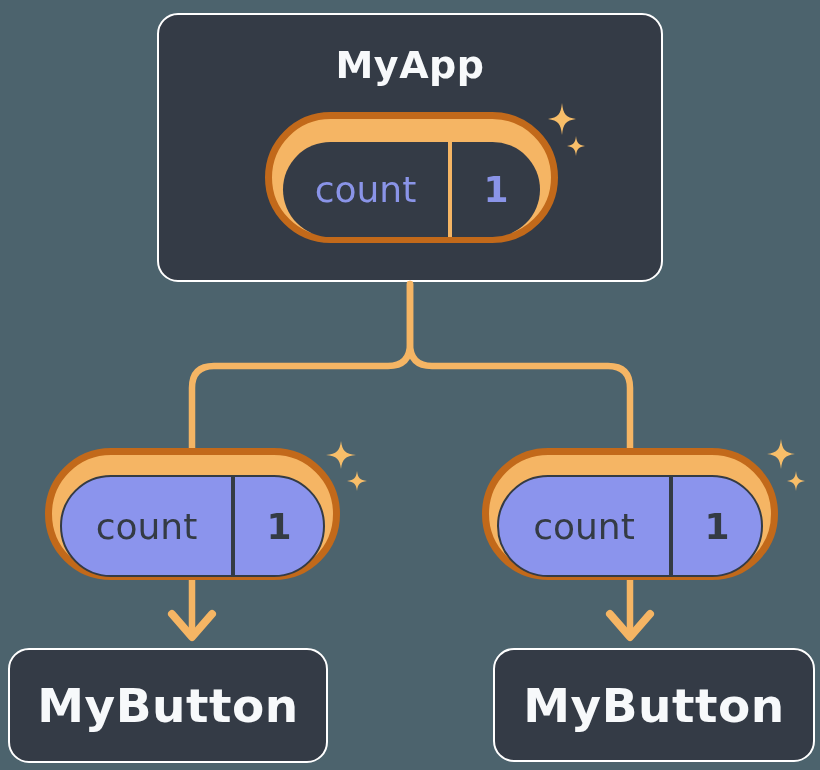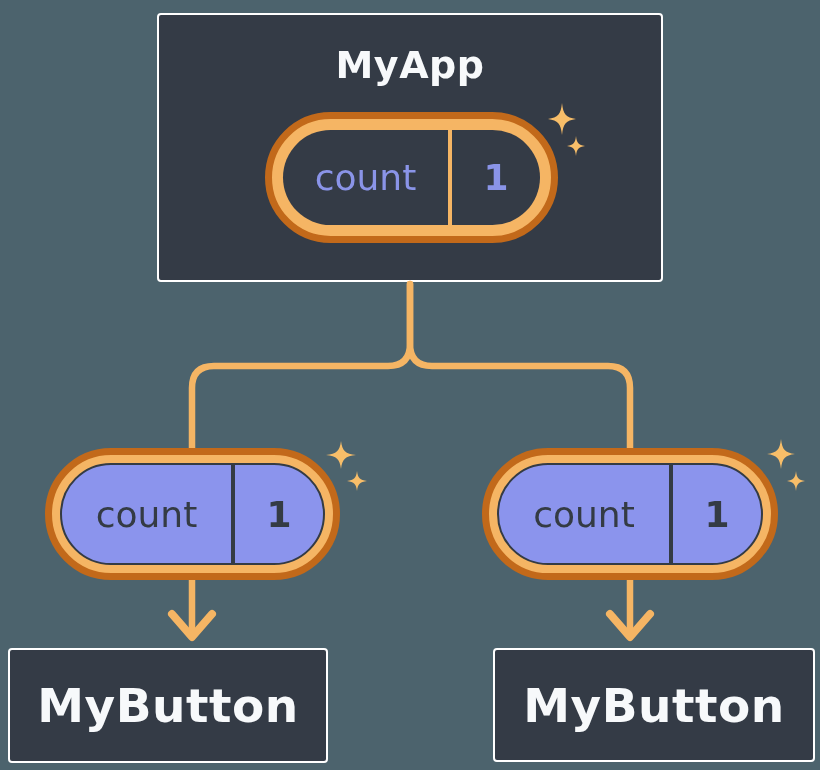--- a/index.html
+++ b/index.html
@@ -5,21 +5,21 @@
   html,body{margin:0;padding:0;}
   .stage{
     position:relative;width:820px;height:770px;overflow:hidden;
     background:var(--bg);
     font-family:"DejaVu Sans","Liberation Sans",sans-serif;
   }
   .node-card{
     position:absolute;box-sizing:border-box;
     background:var(--card);
     border:2px solid var(--card-border);
-    border-radius:4px;
+    border-radius:21px;
     color:var(--text-light);
   }
   .card-myapp{left:157px;top:13px;width:506px;height:269px;}
   .card-title{
     position:absolute;left:0;right:0;top:28px;text-align:center;
     font-size:38px;font-weight:700;letter-spacing:.5px;
   }
   .card-mybutton{display:flex;align-items:center;justify-content:center;
     font-size:47px;font-weight:700;letter-spacing:.5px;}
   .card-mybutton-left{left:8px;top:648px;width:320px;height:115px;}
@@ -28,21 +28,21 @@
   .lines-layer{position:absolute;left:0;top:0;width:820px;height:770px;}
   .line{stroke:var(--orange-light);stroke-width:6.5;fill:none;stroke-linecap:round;}
   .arrowhead{stroke:var(--orange-light);stroke-width:8;fill:none;stroke-linecap:round;stroke-linejoin:round;}
   .sparkle{fill:var(--sparkle);}
 
   .pill{
     position:absolute;box-sizing:border-box;border-radius:999px;
     background:var(--orange-light);
     border:7px solid var(--orange-dark);
   }
-  .pill-inner{height:100%;border-radius:999px;display:flex;align-items:stretch;overflow:hidden;box-sizing:border-box;}
+  .pill-inner{height:100%;border-radius:999px;display:flex;align-items:stretch;overflow:hidden;box-sizing:border-box;margin-top:12px;}
   .top-pill{left:265px;top:112px;width:293px;height:131px;padding:11px;}
   .top-pill .pill-inner{background:var(--card);}
   .child-pill{padding:8px;}
   .child-pill .pill-inner{background:var(--purple-fill);border:2.5px solid var(--ink);}
   .child-pill-left{left:45px;top:448px;width:295px;height:132px;}
   .child-pill-right{left:482px;top:448px;width:296px;height:132px;}
 
   .pill-key{flex:1;display:flex;align-items:center;justify-content:center;font-size:36px;}
   .pill-sep{width:4px;}
   .pill-val{width:88px;display:flex;align-items:center;justify-content:center;font-size:36px;font-weight:700;}

